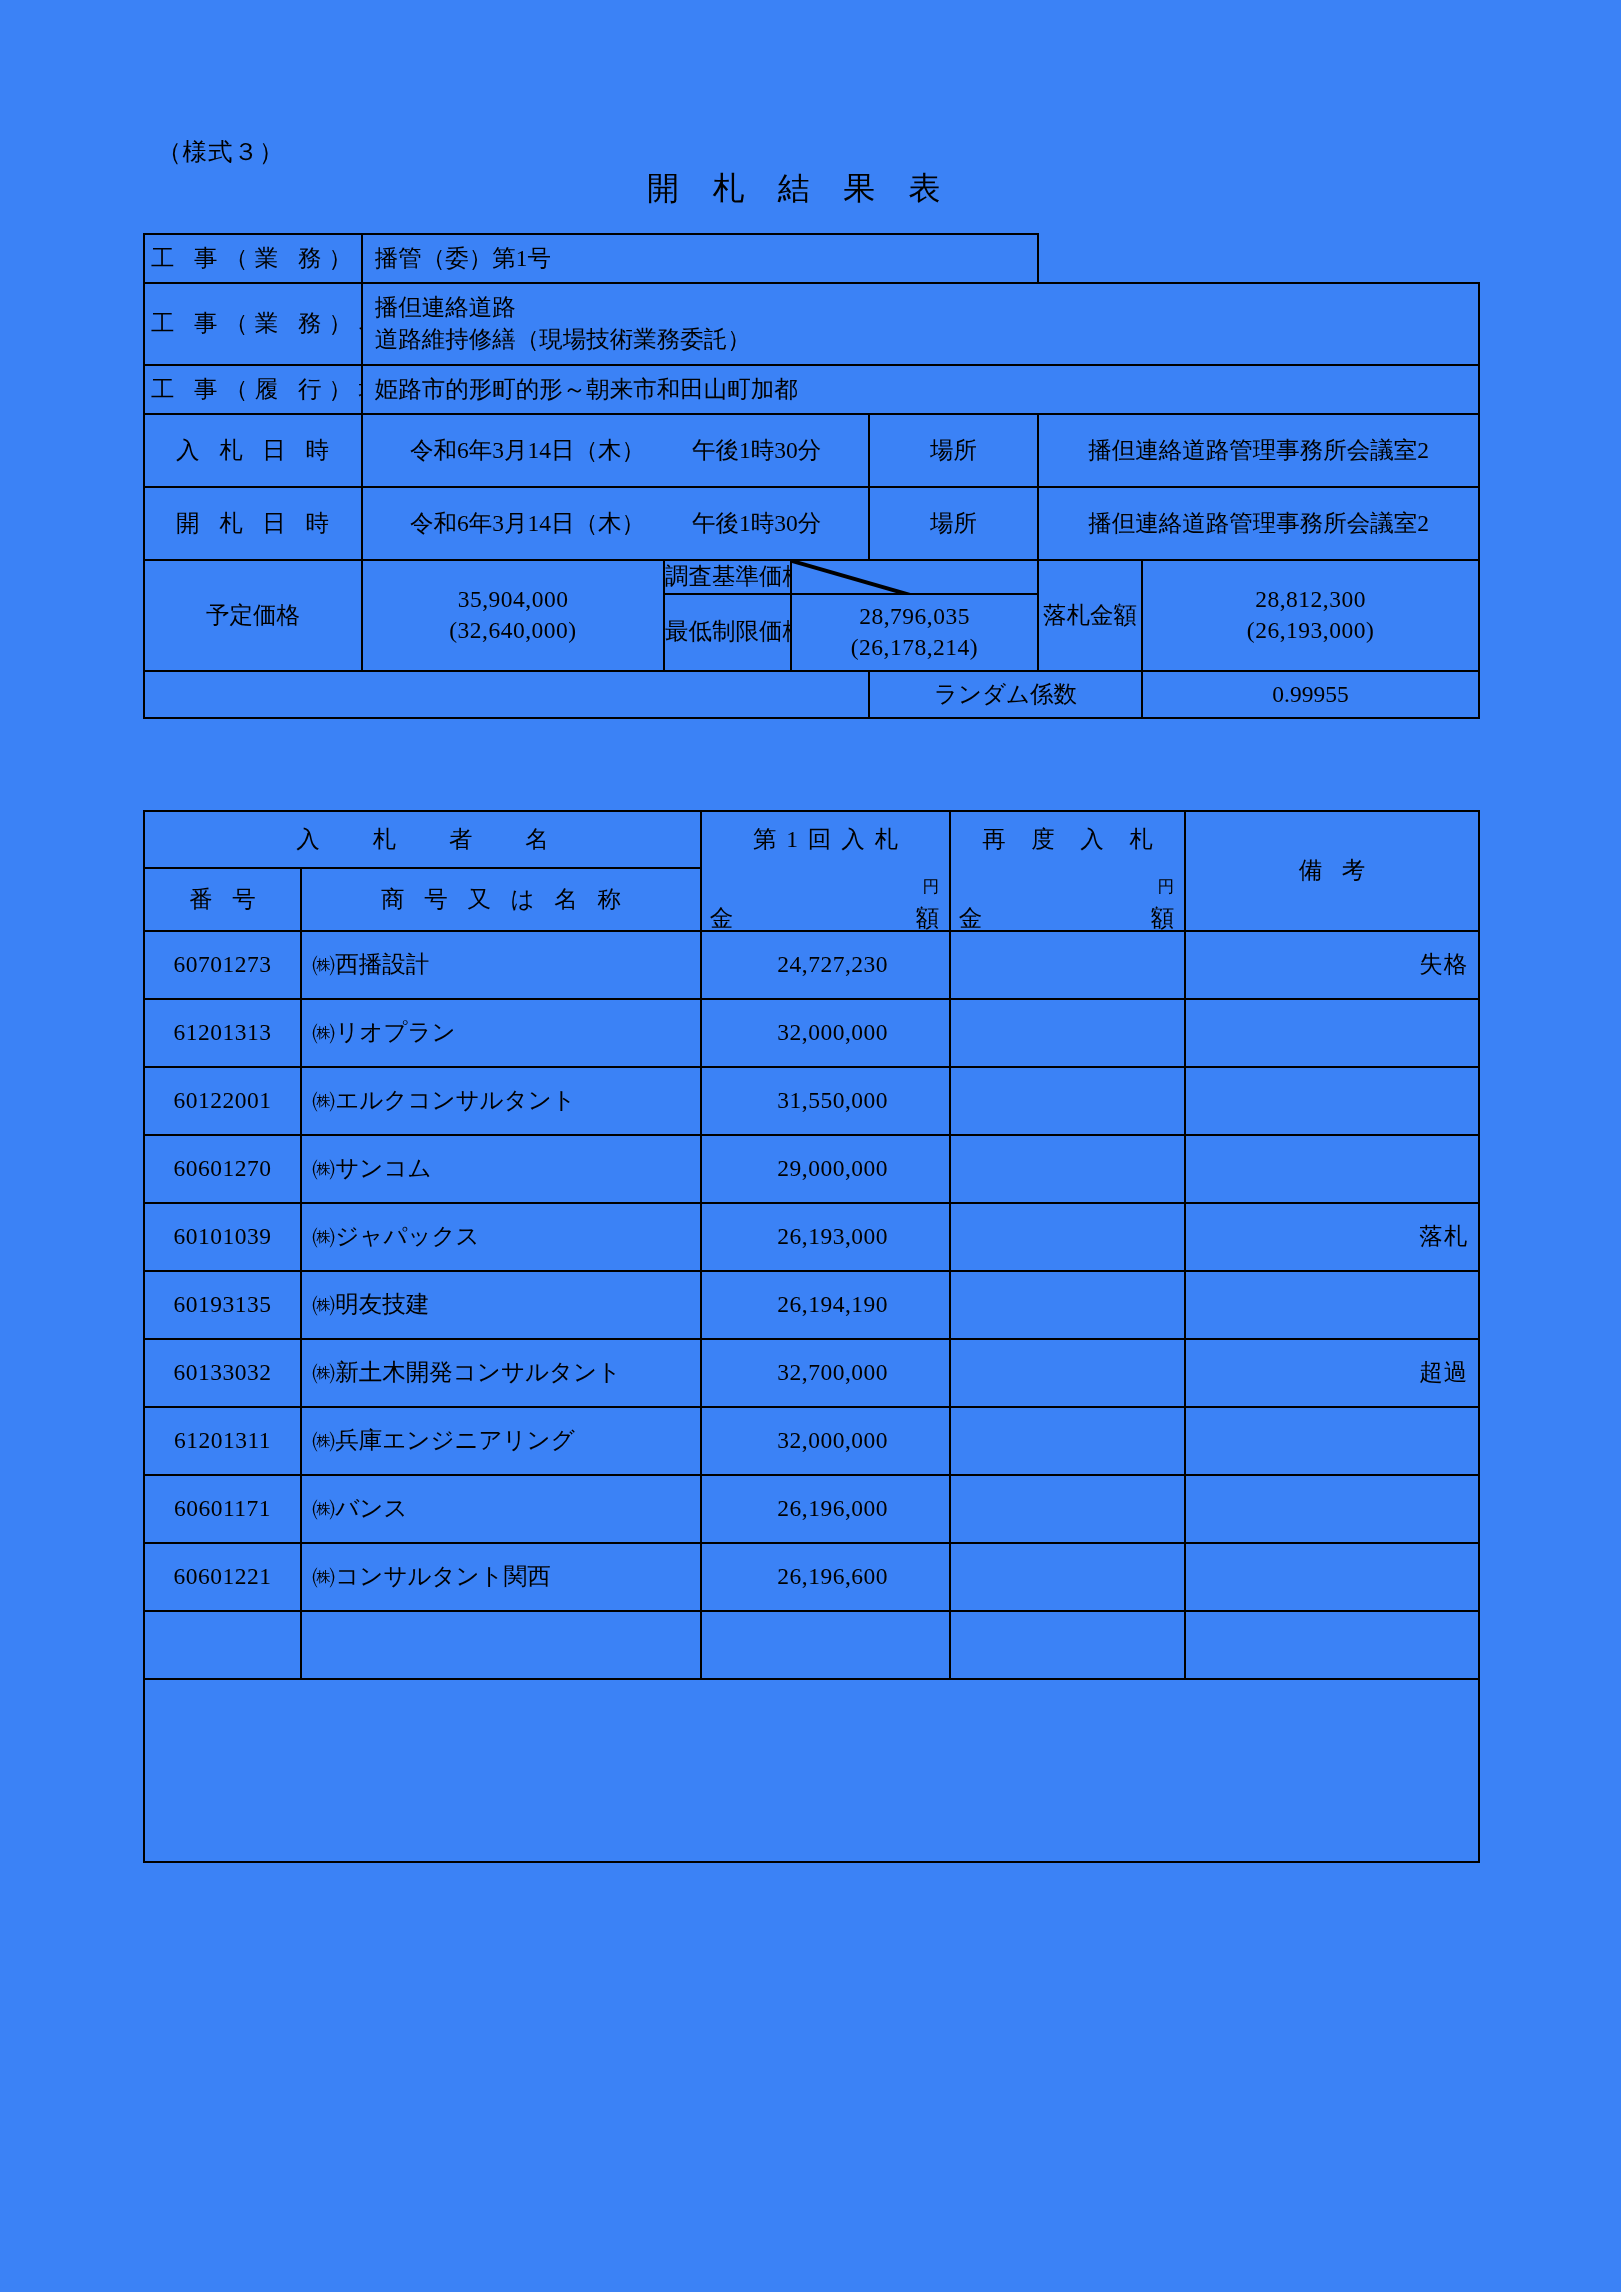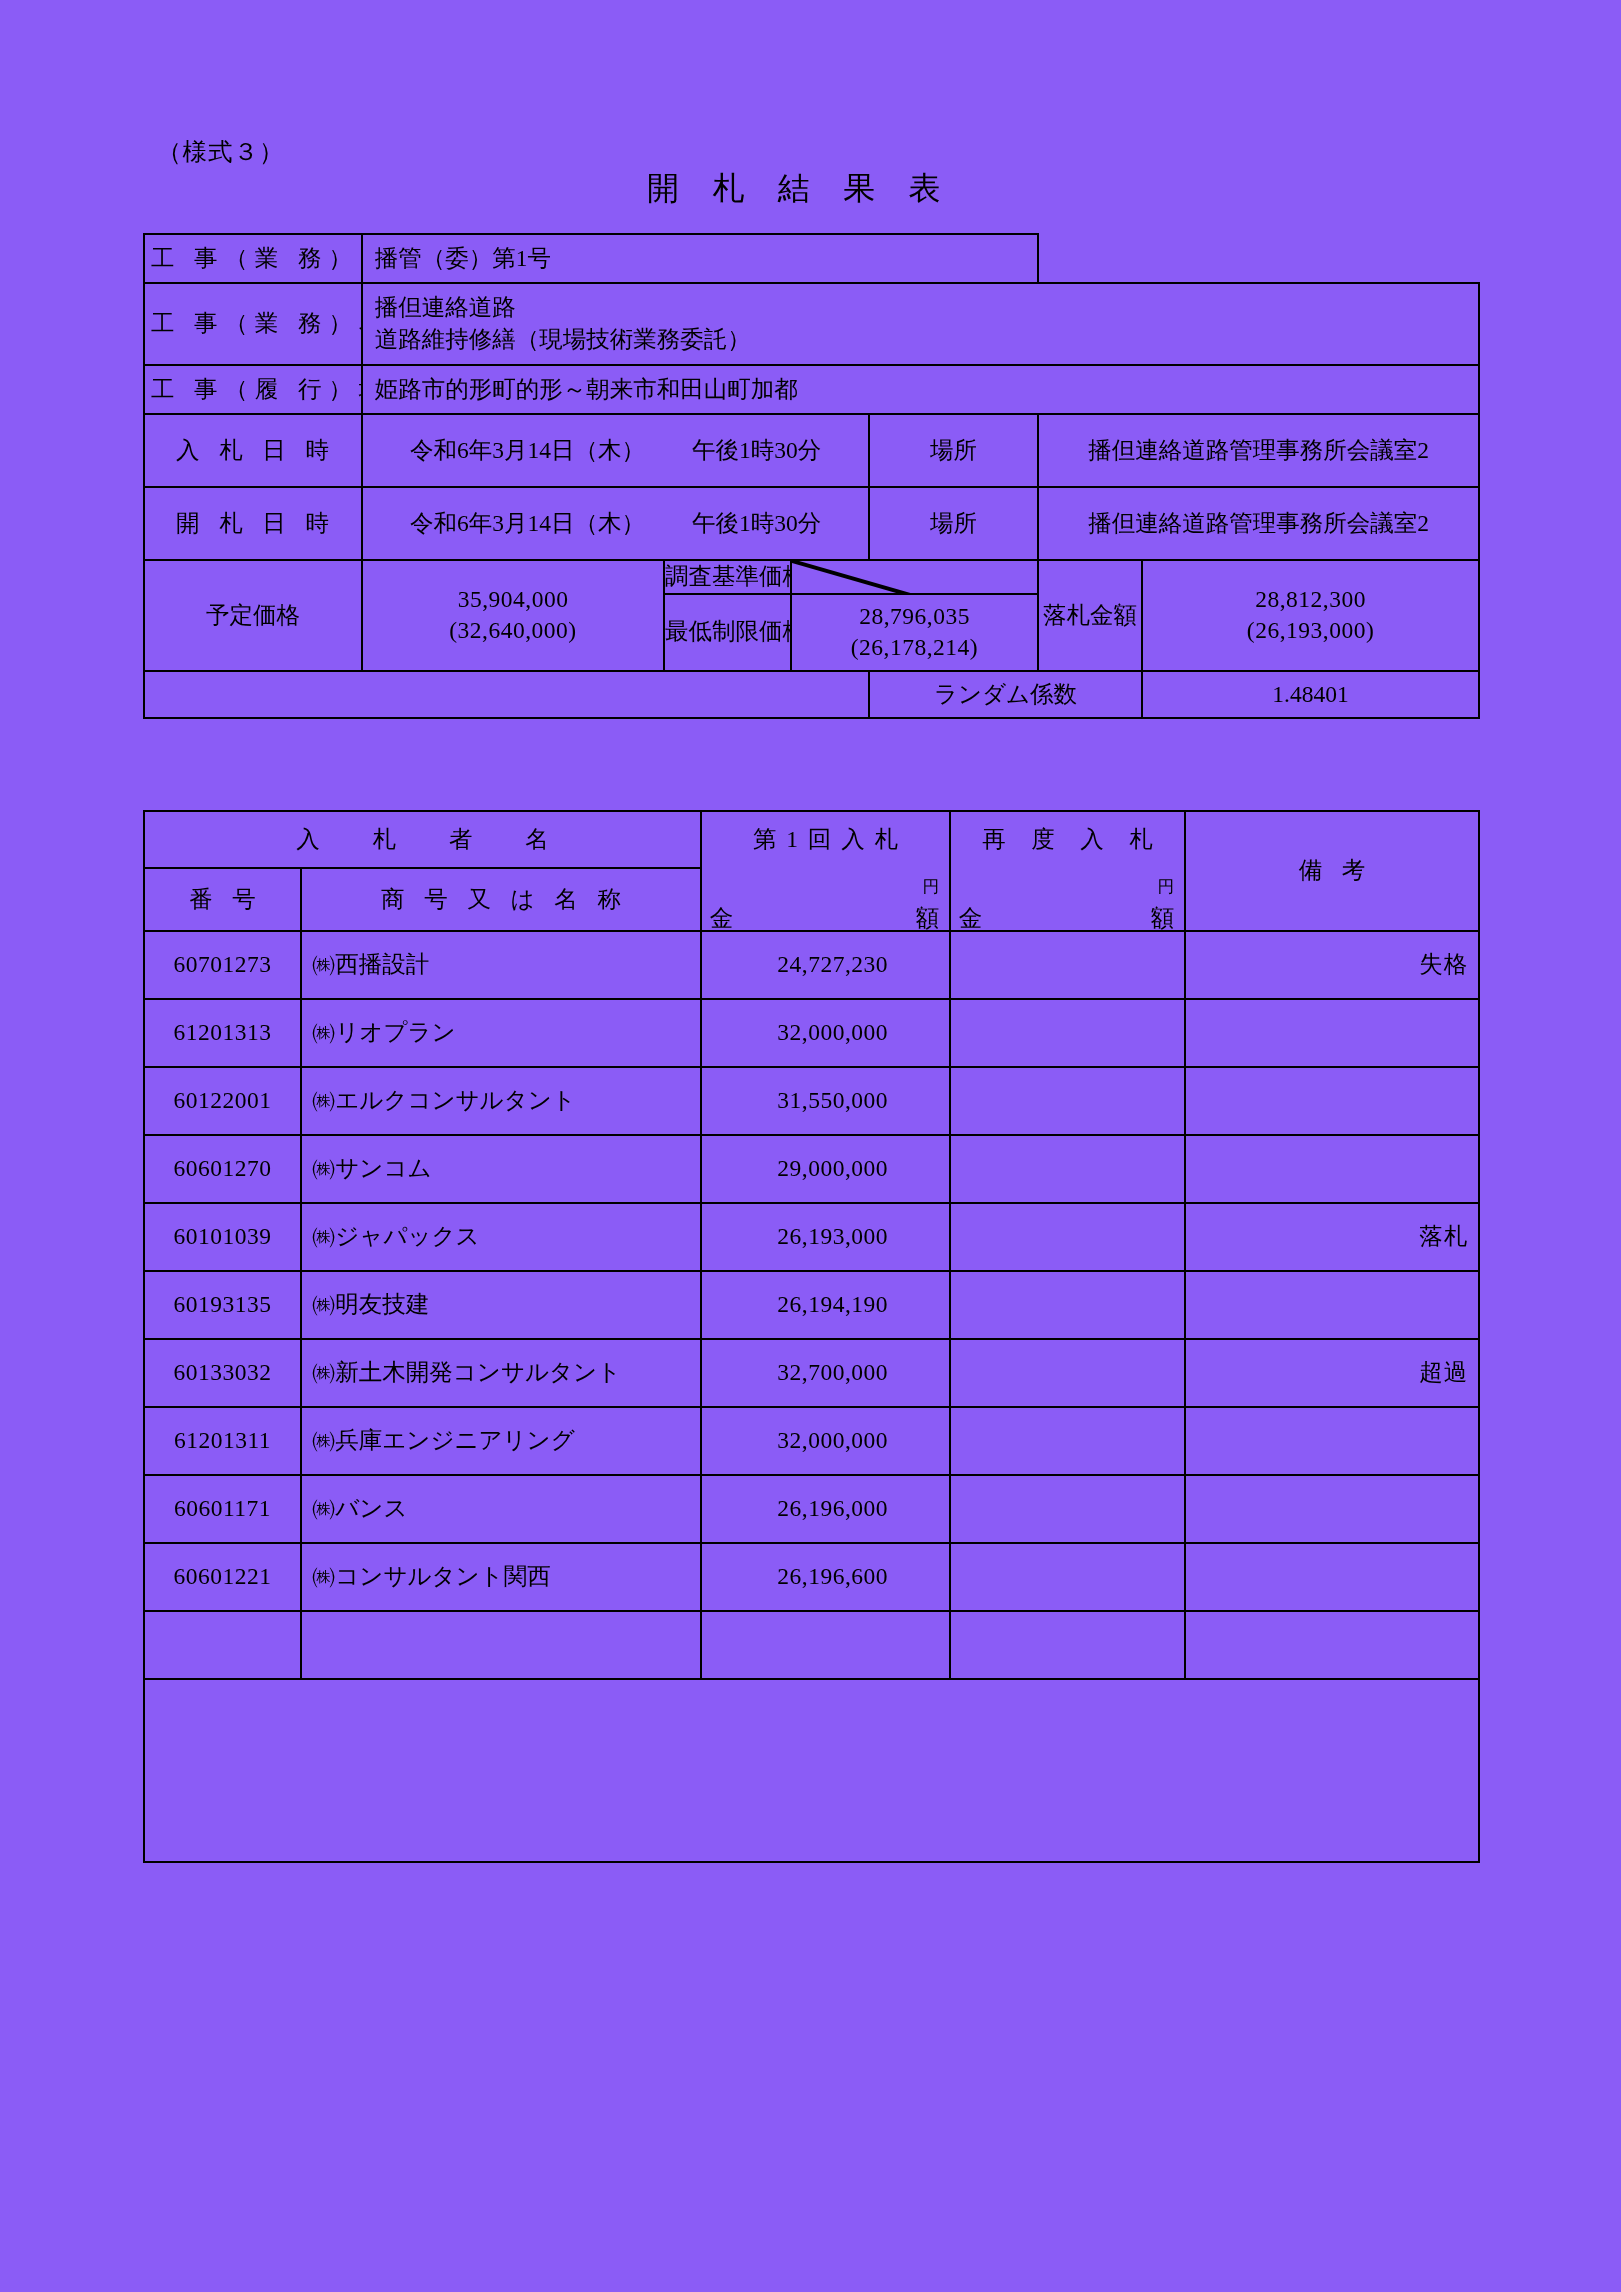--- a/index.html
+++ b/index.html
@@ -9,21 +9,21 @@
     background: #ffffff;
   }
   body {
     font-family: "Liberation Serif", "DejaVu Serif", serif;
     color: #000000;
   }
   .page {
     position: relative;
     width: 1621px;
     height: 2293px;
-    background: #8b5cf6;
+    background: #3b82f6;
     box-sizing: border-box;
     overflow: hidden;
   }
 
   
   .form-no {
     position: absolute;
     left: 157px;
     top: 135px;
     font-size: 24.5px;
@@ -287,21 +287,21 @@
         <div class="price-stack" style="padding:5.9px 0 5.9px 0">
           <div>28,796,035</div>
           <div>(26,178,214)</div>
         </div>
       </td>
     </tr>
 
     <tr>
       <td style="height:45px" colspan="6"></td>
       <td class="price-lbl" colspan="2">ランダム係数</td>
-      <td class="center" colspan="2">1.48401</td>
+      <td class="center" colspan="2">0.99955</td>
     </tr>
   </tbody>
     </table>
 
   <table class="grid" id="bid-table">
     <colgroup>
       <col style="width:157px">
       <col style="width:400px">
       <col style="width:249px">
       <col style="width:235px">

